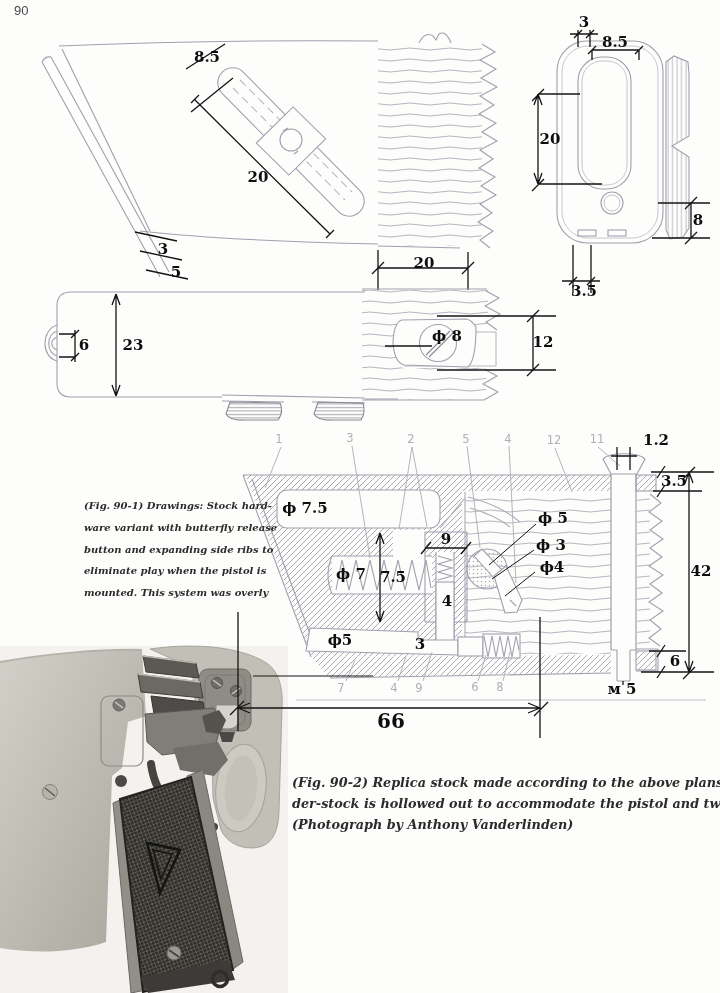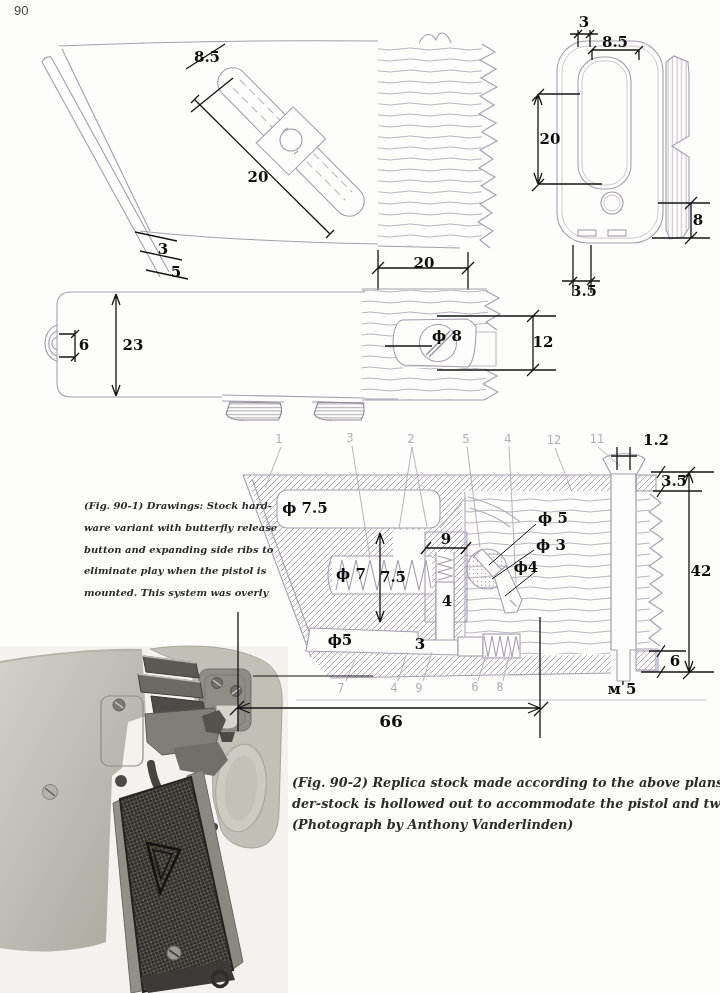--- a/index.html
+++ b/index.html
@@ -262,33 +262,33 @@
       <span class="dim" style="left: 550px; top: 139px;">20</span>
       <span class="dim" style="left: 698px; top: 220px;">8</span>
       <span class="dim" style="left: 584px; top: 291px;">3.5</span>
       <span class="dim" style="left: 84px; top: 345px;">6</span>
       <span class="dim" style="left: 133px; top: 345px;">23</span>
       <span class="dim" style="left: 399px; top: 336px; margin-left: 48px;">ϕ 8</span>
       <span class="dim" style="left: 543px; top: 342px;">12</span>
       <span class="dim" style="left: 305px; top: 508px;">ϕ 7.5</span>
       <span class="dim" style="left: 553px; top: 518px;">ϕ 5</span>
       <span class="dim" style="left: 551px; top: 545px;">ϕ 3</span>
-      <span class="dim" style="left: 526px; top: 567px; text-align: center;">ϕ4</span>
+      <span class="dim" style="left: 552px; top: 567px; text-align: center;">ϕ4</span>
       <span class="dim" style="left: 446px; top: 539px;">9</span>
       <span class="dim" style="left: 351px; top: 574px;">ϕ 7</span>
       <span class="dim" style="left: 393px; top: 577px;">7.5</span>
       <span class="dim" style="left: 447px; top: 601px;">4</span>
       <span class="dim" style="left: 340px; top: 640px;">ϕ5</span>
       <span class="dim" style="left: 420px; top: 644px;">3</span>
       <span class="dim" style="left: 621px; top: 440px; margin-left: 35px;">1.2</span>
       <span class="dim" style="left: 674px; top: 481px;">3.5</span>
       <span class="dim" style="left: 701px; top: 571px;">42</span>
       <span class="dim" style="left: 675px; top: 661px;">6</span>
       <span class="dim" style="left: 622px; top: 689px;">м 5</span>
-      <span class="dim" style="left: 391px; top: 721px; font-size: 17px;">66</span>
+      <span class="dim" style="left: 391px; top: 721px; font-size: 20px;">66</span>
     </div>
 <div id="parts-top">
       <span class="part" style="left: 279px; top: 440px;">1</span>
       <span class="part" style="left: 350px; top: 439px;">3</span>
       <span class="part" style="left: 411px; top: 440px;">2</span>
       <span class="part" style="left: 466px; top: 440px;">5</span>
       <span class="part" style="left: 508px; top: 440px;">4</span>
       <span class="part" style="left: 554px; top: 441px;">12</span>
       <span class="part" style="left: 597px; top: 440px;">11</span>
     </div>

